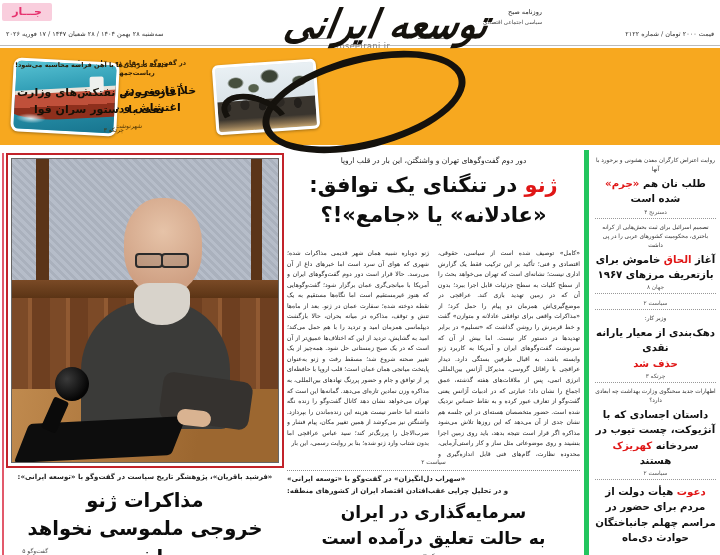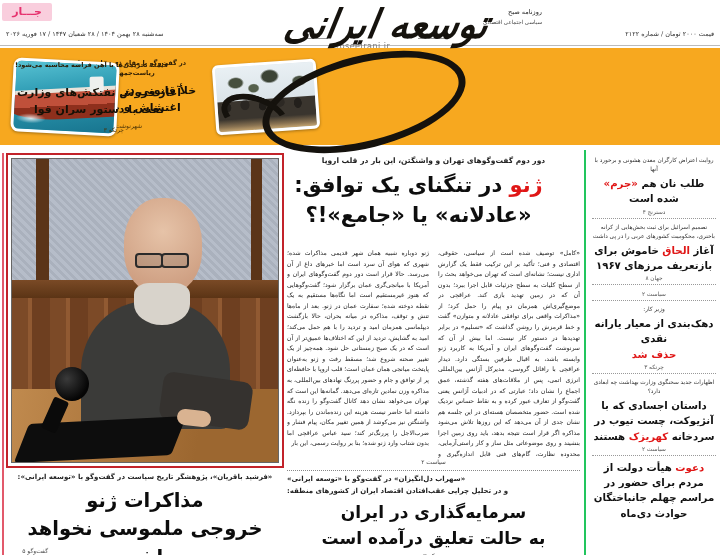--- a/index.html
+++ b/index.html
@@ -63,32 +63,32 @@
        border:3px solid #fff;border-radius:8px;transform:rotate(3deg);box-shadow:0 1px 3px rgba(0,0,0,.35);overflow:hidden;}
   .sea{position:absolute;inset:0;background:linear-gradient(170deg,#59c3d4 0%,#2f9cb4 40%,#17748e 100%);}
   .hull{position:absolute;top:26px;left:-8px;width:120px;height:30px;background:linear-gradient(#c0503a 0 55%,#8e2f1c 55% 100%);
        transform:rotate(-6deg);border-radius:4px 10px 6px 50% ;}
   .deckline{position:absolute;top:25px;left:-4px;width:114px;height:4px;background:#e8e3da;transform:rotate(-6deg);}
   .bridge{position:absolute;top:12px;left:74px;width:14px;height:16px;background:#eef0ee;border-radius:2px;transform:rotate(-4deg);}
   .foam{position:absolute;top:52px;left:2px;width:30px;height:10px;background:radial-gradient(#ffffffcc,transparent 70%);}
 
   
   #sidebar{position:absolute;top:150px;right:0;width:136px;height:405px;padding:2px 4px 0 6px;
-       border-left:2px solid #22c55e;}
+       border-left:5px solid #22c55e;}
   .s-item{padding:4px 0 3px;border-bottom:1px dotted #999;text-align:center;}
   .s-item:last-child{border-bottom:none;}
   .s-kick{font-size:5.8px;color:#333;line-height:1.55;margin-bottom:2px;}
   .s-title{font-size:10.2px;font-weight:900;color:#111;line-height:1.5;}
   .s-tag{font-size:5.8px;color:#555;margin-top:2px;}
   .red{color:#e01616;}
 
   
   #main-art{position:absolute;top:152px;right:140px;width:293px;height:403px;}
-  .m-kick{position:absolute;top:4px;right:0;width:100%;text-align:center;font-size:7.5px;font-weight:700;color:#222;}
-  .m-title{position:absolute;top:18px;right:15px;width:100%;text-align:center;font-weight:900;
+  .m-kick{position:absolute;top:4px;right:0;width:100%;text-align:center;font-size:7.5px;font-weight:400;color:#222;}
+  .m-title{position:absolute;top:18px;right:0;width:100%;text-align:center;font-weight:900;
        font-size:21px;line-height:1.45;color:#0e0e0e;letter-spacing:-.5px;}
   .m-body{position:absolute;top:96px;font-size:6.15px;line-height:1.72;text-align:justify;color:#222;width:142px;height:210px;overflow:hidden;}
   .m-body.c1{right:151px;}
   .m-body.c2{right:0;}
   .m-tag{position:absolute;top:306px;right:0;width:100%;text-align:center;font-size:6px;color:#444;}
   .m-dots{position:absolute;top:318px;right:0;width:100%;border-top:1px dotted #888;}
   .m2-kick{position:absolute;top:322px;right:0;width:100%;text-align:left;font-size:7px;font-weight:700;color:#222;line-height:1.7;}
   .m2-title{position:absolute;top:348px;right:0;width:100%;text-align:center;font-weight:900;font-size:17px;line-height:1.5;color:#0e0e0e;}
   .m2-tag{position:absolute;top:400px;right:0;width:100%;text-align:center;font-size:6px;color:#444;}
 

